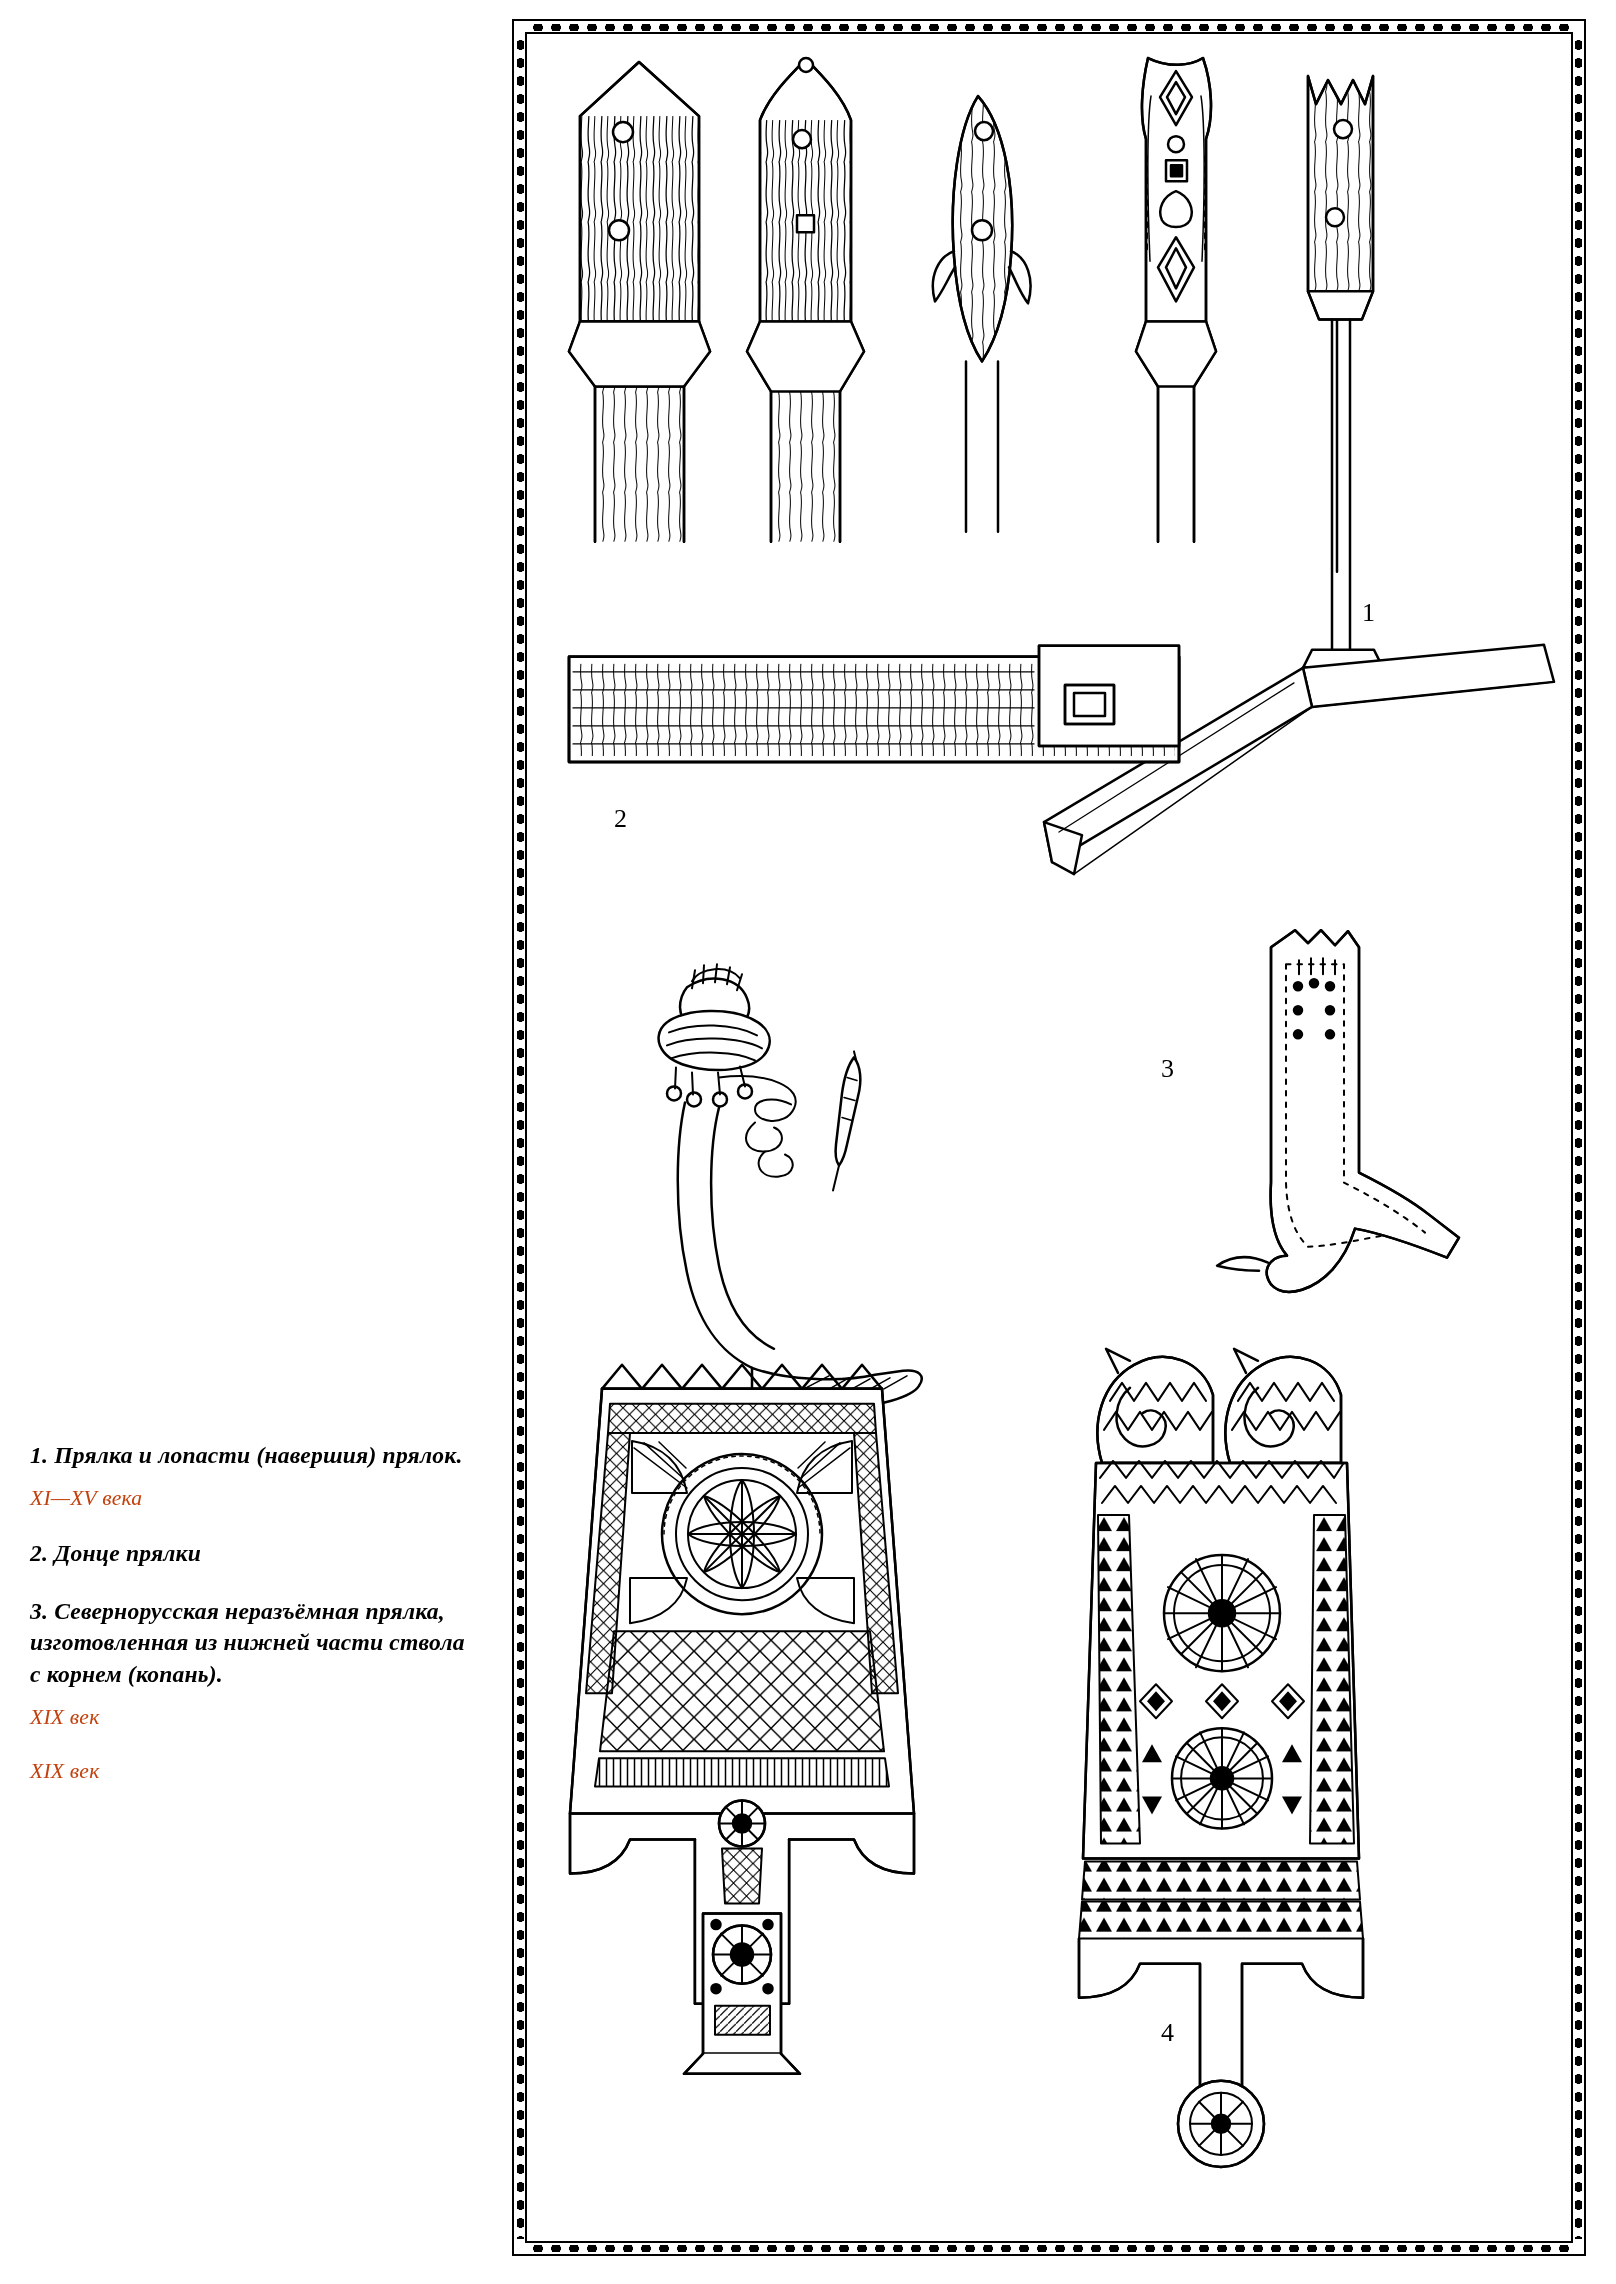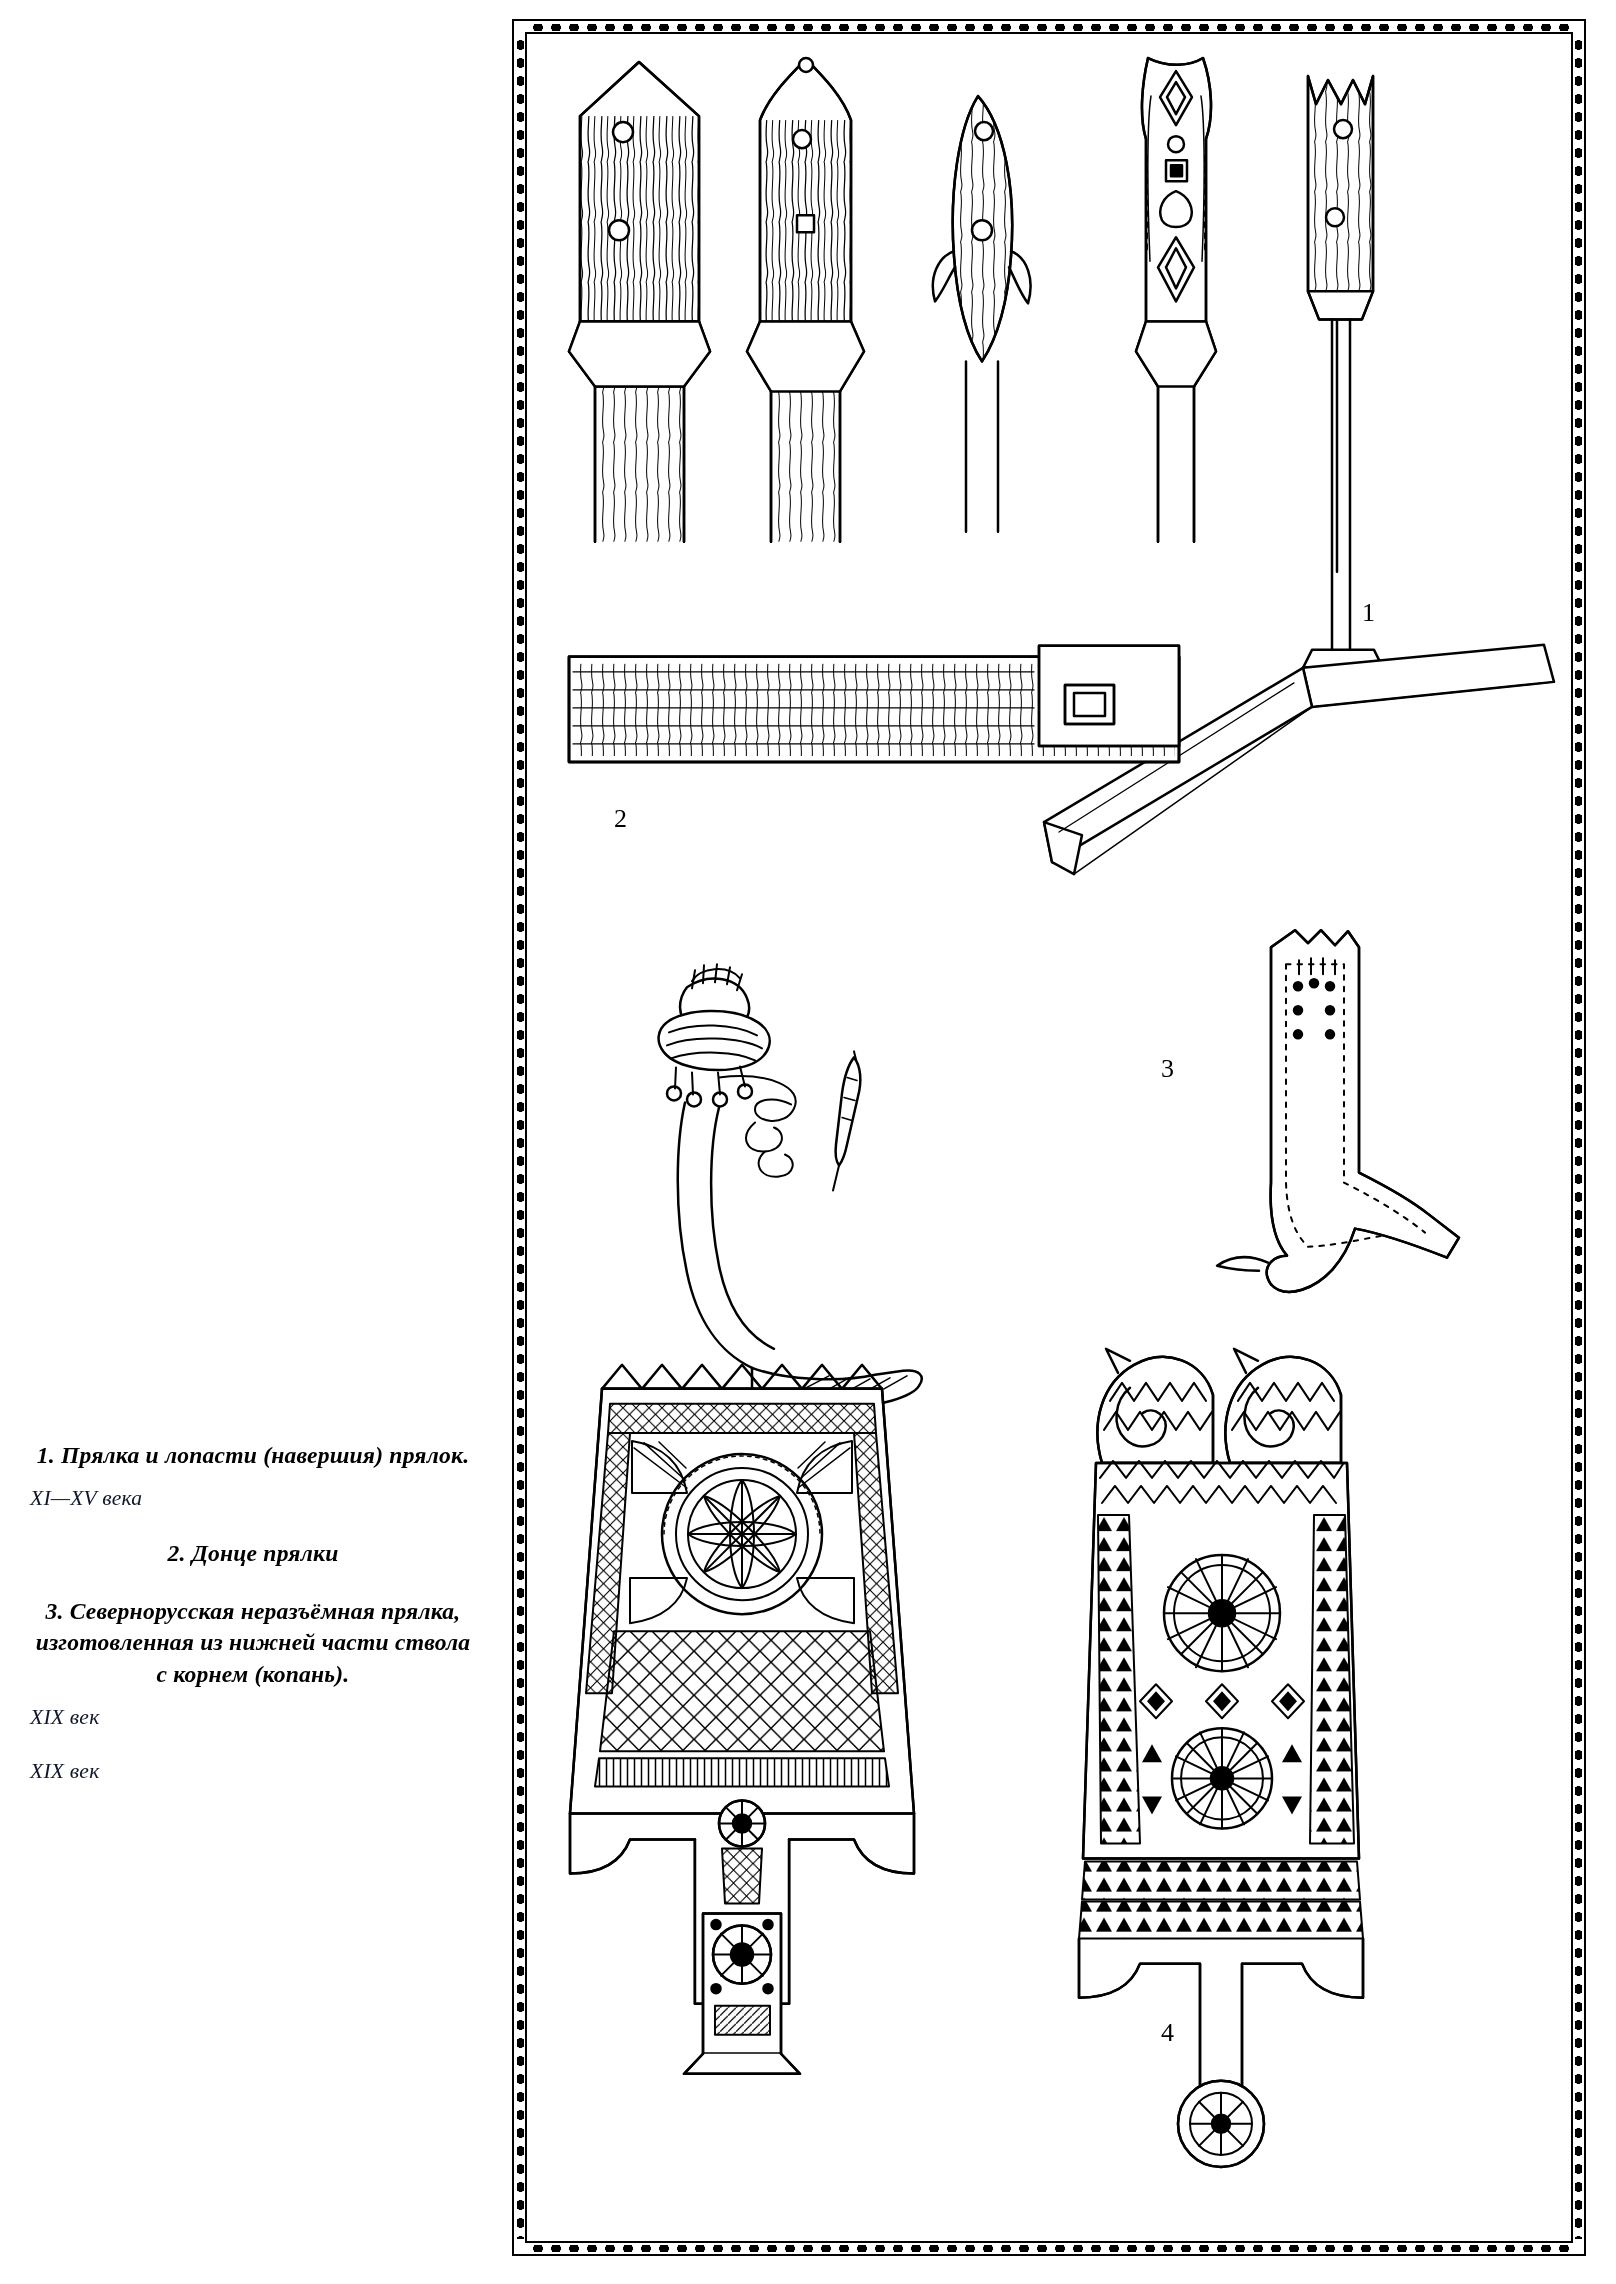--- a/index.html
+++ b/index.html
@@ -26,29 +26,28 @@
     margin-bottom: 26px;
   }
   .caption-main {
     font-family: "Liberation Serif", serif;
     font-style: italic;
     font-weight: bold;
     font-size: 23.6px;
     line-height: 1.33;
     color: #000;
     letter-spacing: 0.2px;
-    text-align: center;
   }
   .caption-date {
     font-family: "Liberation Serif", serif;
     font-style: italic;
     font-weight: normal;
     font-size: 21.6px;
     line-height: 1.3;
-    color: #0f172a;
+    color: #c2410c;
     margin-top: 13px;
     letter-spacing: 0.2px;
   }
 
   
   #plate {
     position: absolute;
     left: 512px;
     top: 19px;
     width: 1074px;

